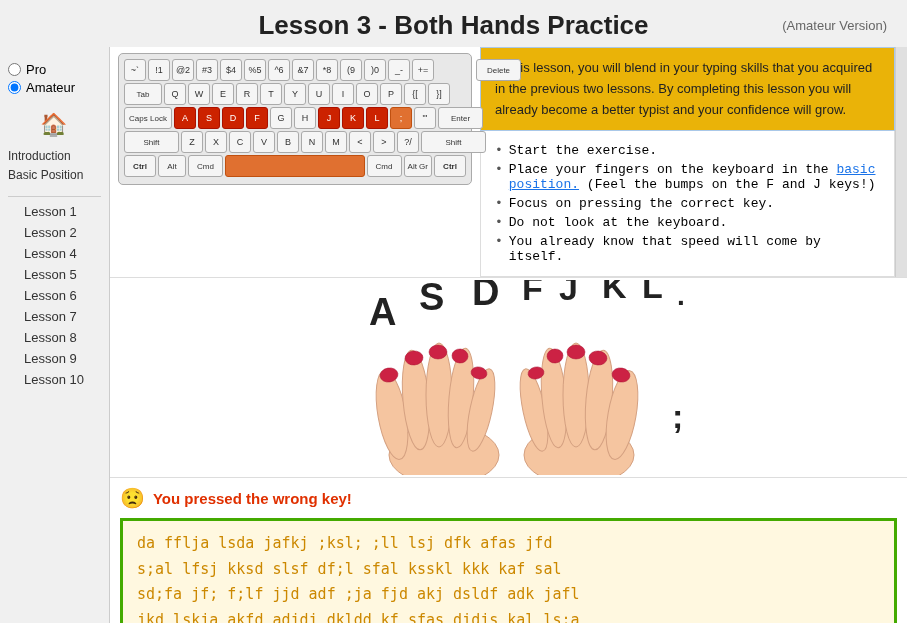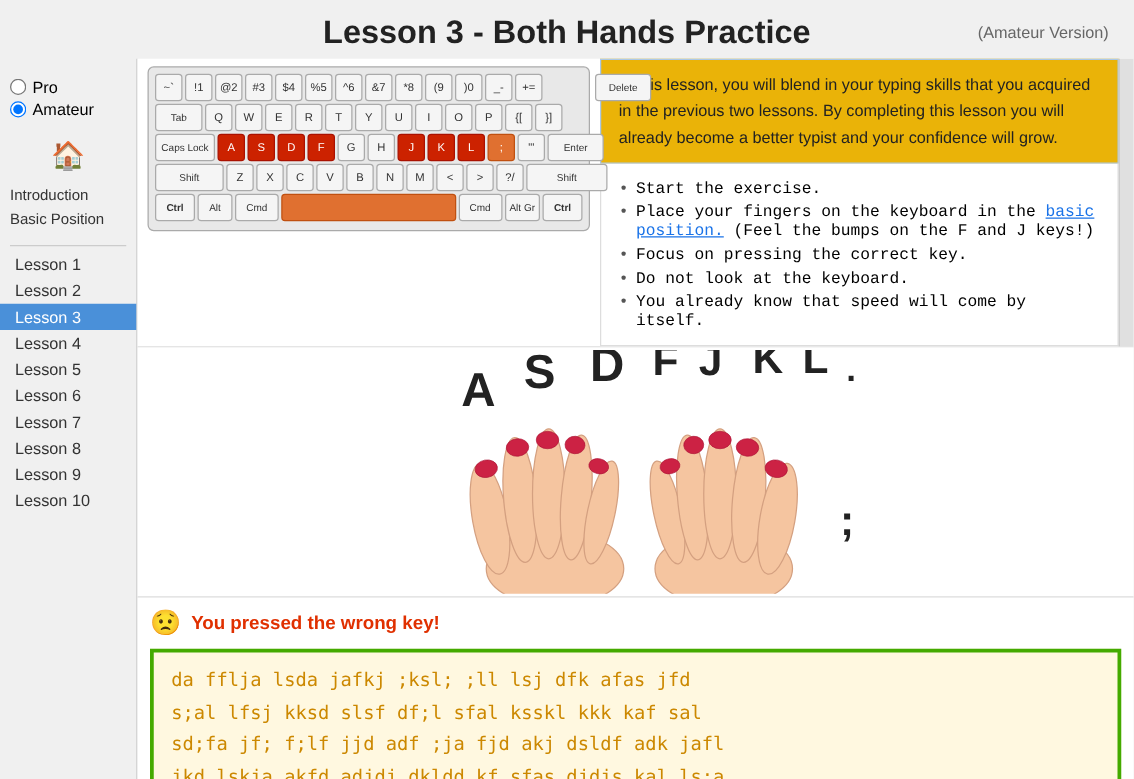--- a/index.html
+++ b/index.html
@@ -19,21 +19,21 @@
     .sidebar { width: 110px; background: #f0f0f0; border-right: 1px solid #ccc; padding: 8px 0; flex-shrink: 0; }
     .radio-group { padding: 4px 8px 8px; }
     .radio-item { display: flex; align-items: center; gap: 5px; margin: 3px 0; font-size: 13px; cursor: pointer; }
     .radio-item input { margin: 0; }
     .home-icon-container { text-align: center; padding: 6px 0 8px; }
     .home-icon { font-size: 22px; color: #555; cursor: pointer; }
     .sidebar-section { padding: 2px 8px 6px; }
     .sidebar-intro { font-size: 12px; color: #333; line-height: 1.4; cursor: pointer; }
     .sidebar-intro div { margin-bottom: 2px; }
     .sidebar-divider { height: 1px; background: #ccc; margin: 4px 8px; }
-    .sidebar-item { padding: 3px 12px; font-size: 13px; color: #333; cursor: pointer; }
+    .sidebar-item { padding: 3px 24px; font-size: 13px; color: #333; cursor: pointer; }
     .sidebar-item.active { background: #4a90d9; color: white; }
     
     
     .main-content { flex: 1; display: flex; flex-direction: column; }
     
     
     .top-section { display: flex; flex-direction: row; background: #fff; border-bottom: 1px solid #ddd; }
     
     
     .keyboard-area { width: 370px; padding: 6px 8px; flex-shrink: 0; }
@@ -116,21 +116,20 @@
           <div>Introduction</div>
           <div>Basic Position</div>
         </div>
       </div>
 
       <div class="sidebar-divider"></div>
 
       <div id="lesson-list">
       <div class="sidebar-item">Lesson 1</div>
           <div class="sidebar-item">Lesson 2</div>
-          <div class="sidebar-item active">Lesson 3</div>
           <div class="sidebar-item">Lesson 4</div>
           <div class="sidebar-item">Lesson 5</div>
           <div class="sidebar-item">Lesson 6</div>
           <div class="sidebar-item">Lesson 7</div>
           <div class="sidebar-item">Lesson 8</div>
           <div class="sidebar-item">Lesson 9</div>
           <div class="sidebar-item">Lesson 10</div>
         </div>
     </div>
 

